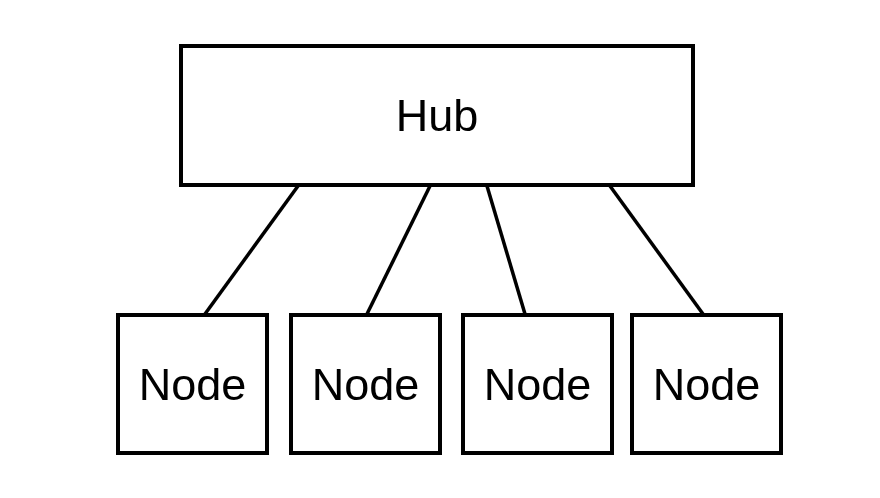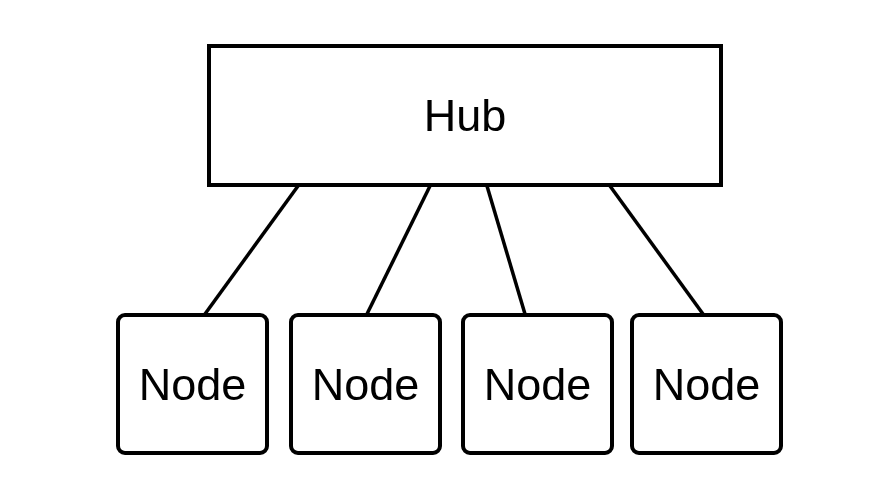--- a/index.html
+++ b/index.html
@@ -30,30 +30,29 @@
     box-sizing: border-box;
     display: flex;
     align-items: center;
     justify-content: center;
     color: #000000;
     font-size: 45px;
     line-height: 1;
     letter-spacing: 0px;
   }
   .hub {
-    left: 207px;
+    left: 179px;
     top: 44px;
     width: 516px;
     height: 143px;
   }
   .node {
     top: 313px;
     width: 153px;
     height: 142px;
-    border-radius: 9px;
   }
   .node1 { left: 116px; }
   .node2 { left: 289px; }
   .node3 { left: 461px; }
   .node4 { left: 630px; }
 </style>
 </head>
 <body>
 
 <div class="canvas">

